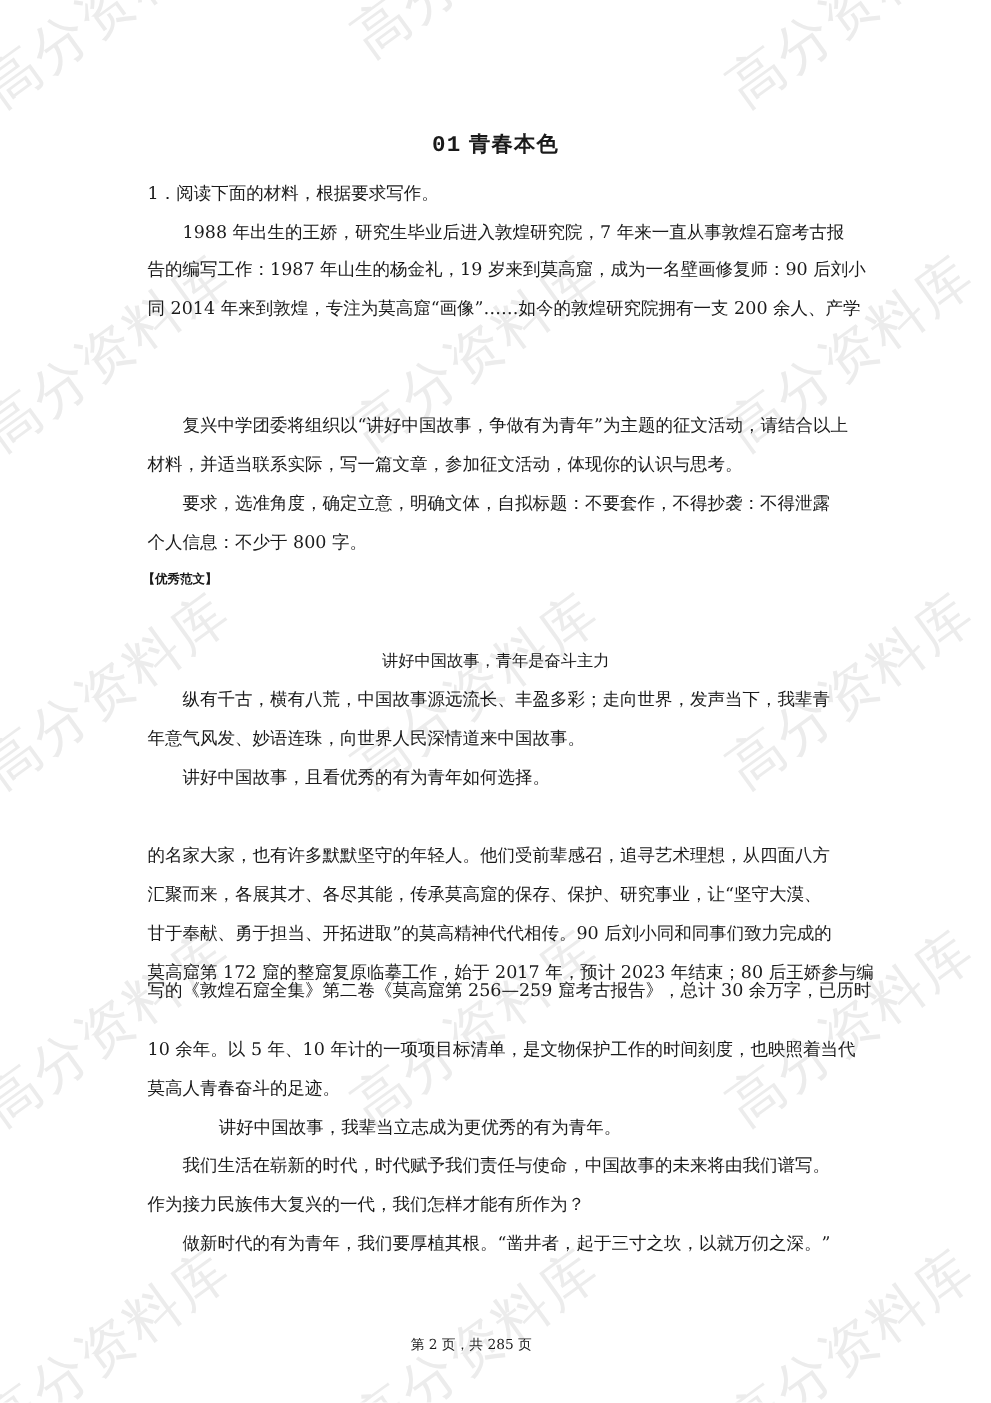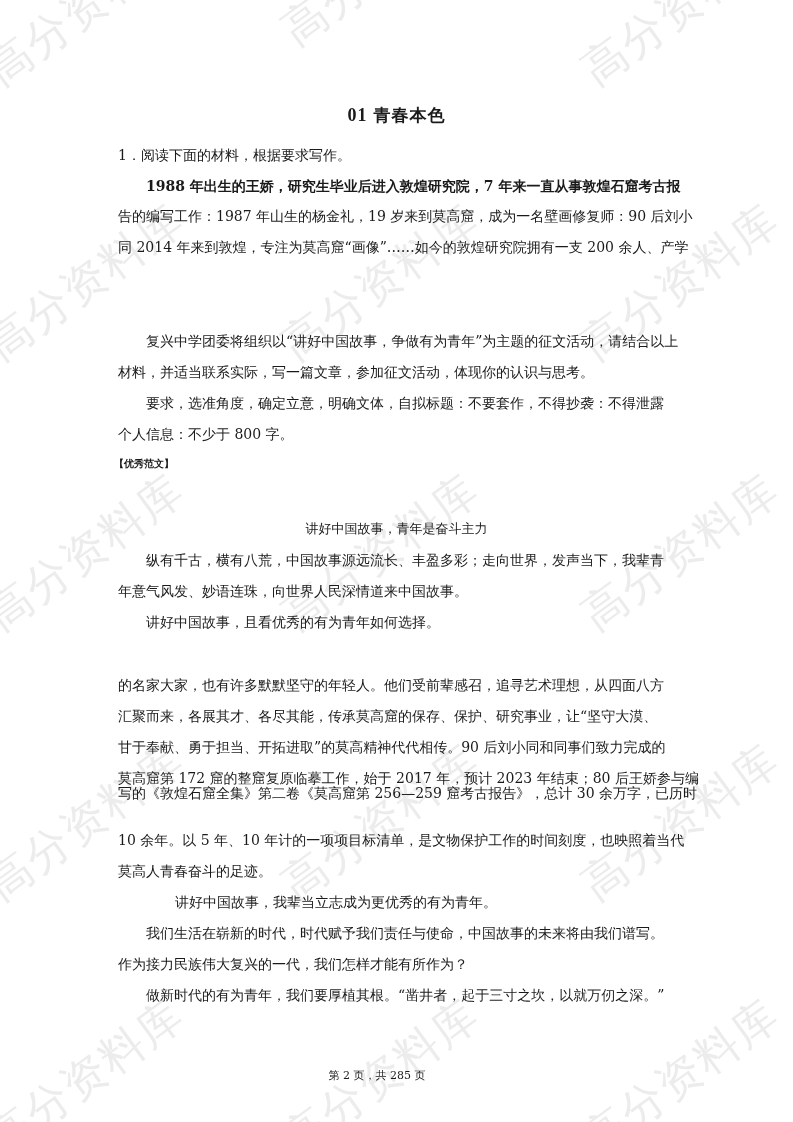--- a/index.html
+++ b/index.html
@@ -18,21 +18,21 @@
       transform-origin: left bottom;
       white-space: nowrap;
       letter-spacing: 2px;
     }
     .page { position: absolute; inset: 0; z-index: 1; }
     .title {
       position: absolute; top: 104px; left: 0; width: 793px; text-align: center;
       font-size: 17px; font-weight: bold; letter-spacing: 1px;
       font-family: "DejaVu Sans", sans-serif;
     }
-    .title .num { margin-right: 6px; font-family: Liberation Serif, serif; font-size: 18px; }
+    .title .num { margin-right: 6px; font-family: Liberation Mono, monospace; font-size: 18px; }
     .line {
       position: absolute; left: 118px; font-size: 14px; line-height: 18px; white-space: nowrap;
     }
     .indent { left: 146px; }
     .section-label { font-weight: bold; font-family: "DejaVu Sans", sans-serif; font-size: 10px; }
     .essay-title { position: absolute; top: 520px; left: 0; width: 793px; text-align: center; font-size: 13px; }
     .footer { position: absolute; top: 1068px; left: 11px; width: 732px; text-align: center; font-size: 11px; }
   </style>
 </head>
 <body>
@@ -55,21 +55,21 @@
   <div class="wm" style="left:605px; top:1110px;">高分资料库</div>
 </div>
 
 <div class="page">
   <div class="title">
     <span class="num">01</span><span>青春本色</span>
   </div>
 
   <div class="line" style="top:146px;">1．阅读下面的材料，根据要求写作。</div>
 
-  <div class="line indent" style="top:177px;font-weight:bold;">1988 年出生的王娇，研究生毕业后进入敦煌研究院，7 年来一直从事敦煌石窟考古报</div>
+  <div class="line indent" style="top:177px;">1988 年出生的王娇，研究生毕业后进入敦煌研究院，7 年来一直从事敦煌石窟考古报</div>
   <div class="line" style="top:207px;">告的编写工作：1987 年山生的杨金礼，19 岁来到莫高窟，成为一名壁画修复师：90 后刘小</div>
   <div class="line" style="top:238px;">同 2014 年来到敦煌，专注为莫高窟“画像”……如今的敦煌研究院拥有一支 200 余人、产学</div>
 
   <div class="line indent" style="top:332px;">复兴中学团委将组织以“讲好中国故事，争做有为青年”为主题的征文活动，请结合以上</div>
   <div class="line indent" style="top:394px;">要求，选准角度，确定立意，明确文体，自拟标题：不要套作，不得抄袭：不得泄露</div>
 
   <div class="line" style="top:363px;">材料，并适当联系实际，写一篇文章，参加征文活动，体现你的认识与思考。</div>
   <div class="line" style="top:425px;">个人信息：不少于 800 字。</div>
 
   <div class="line section-label" style="top:455px; left:114px;">【优秀范文】</div>

